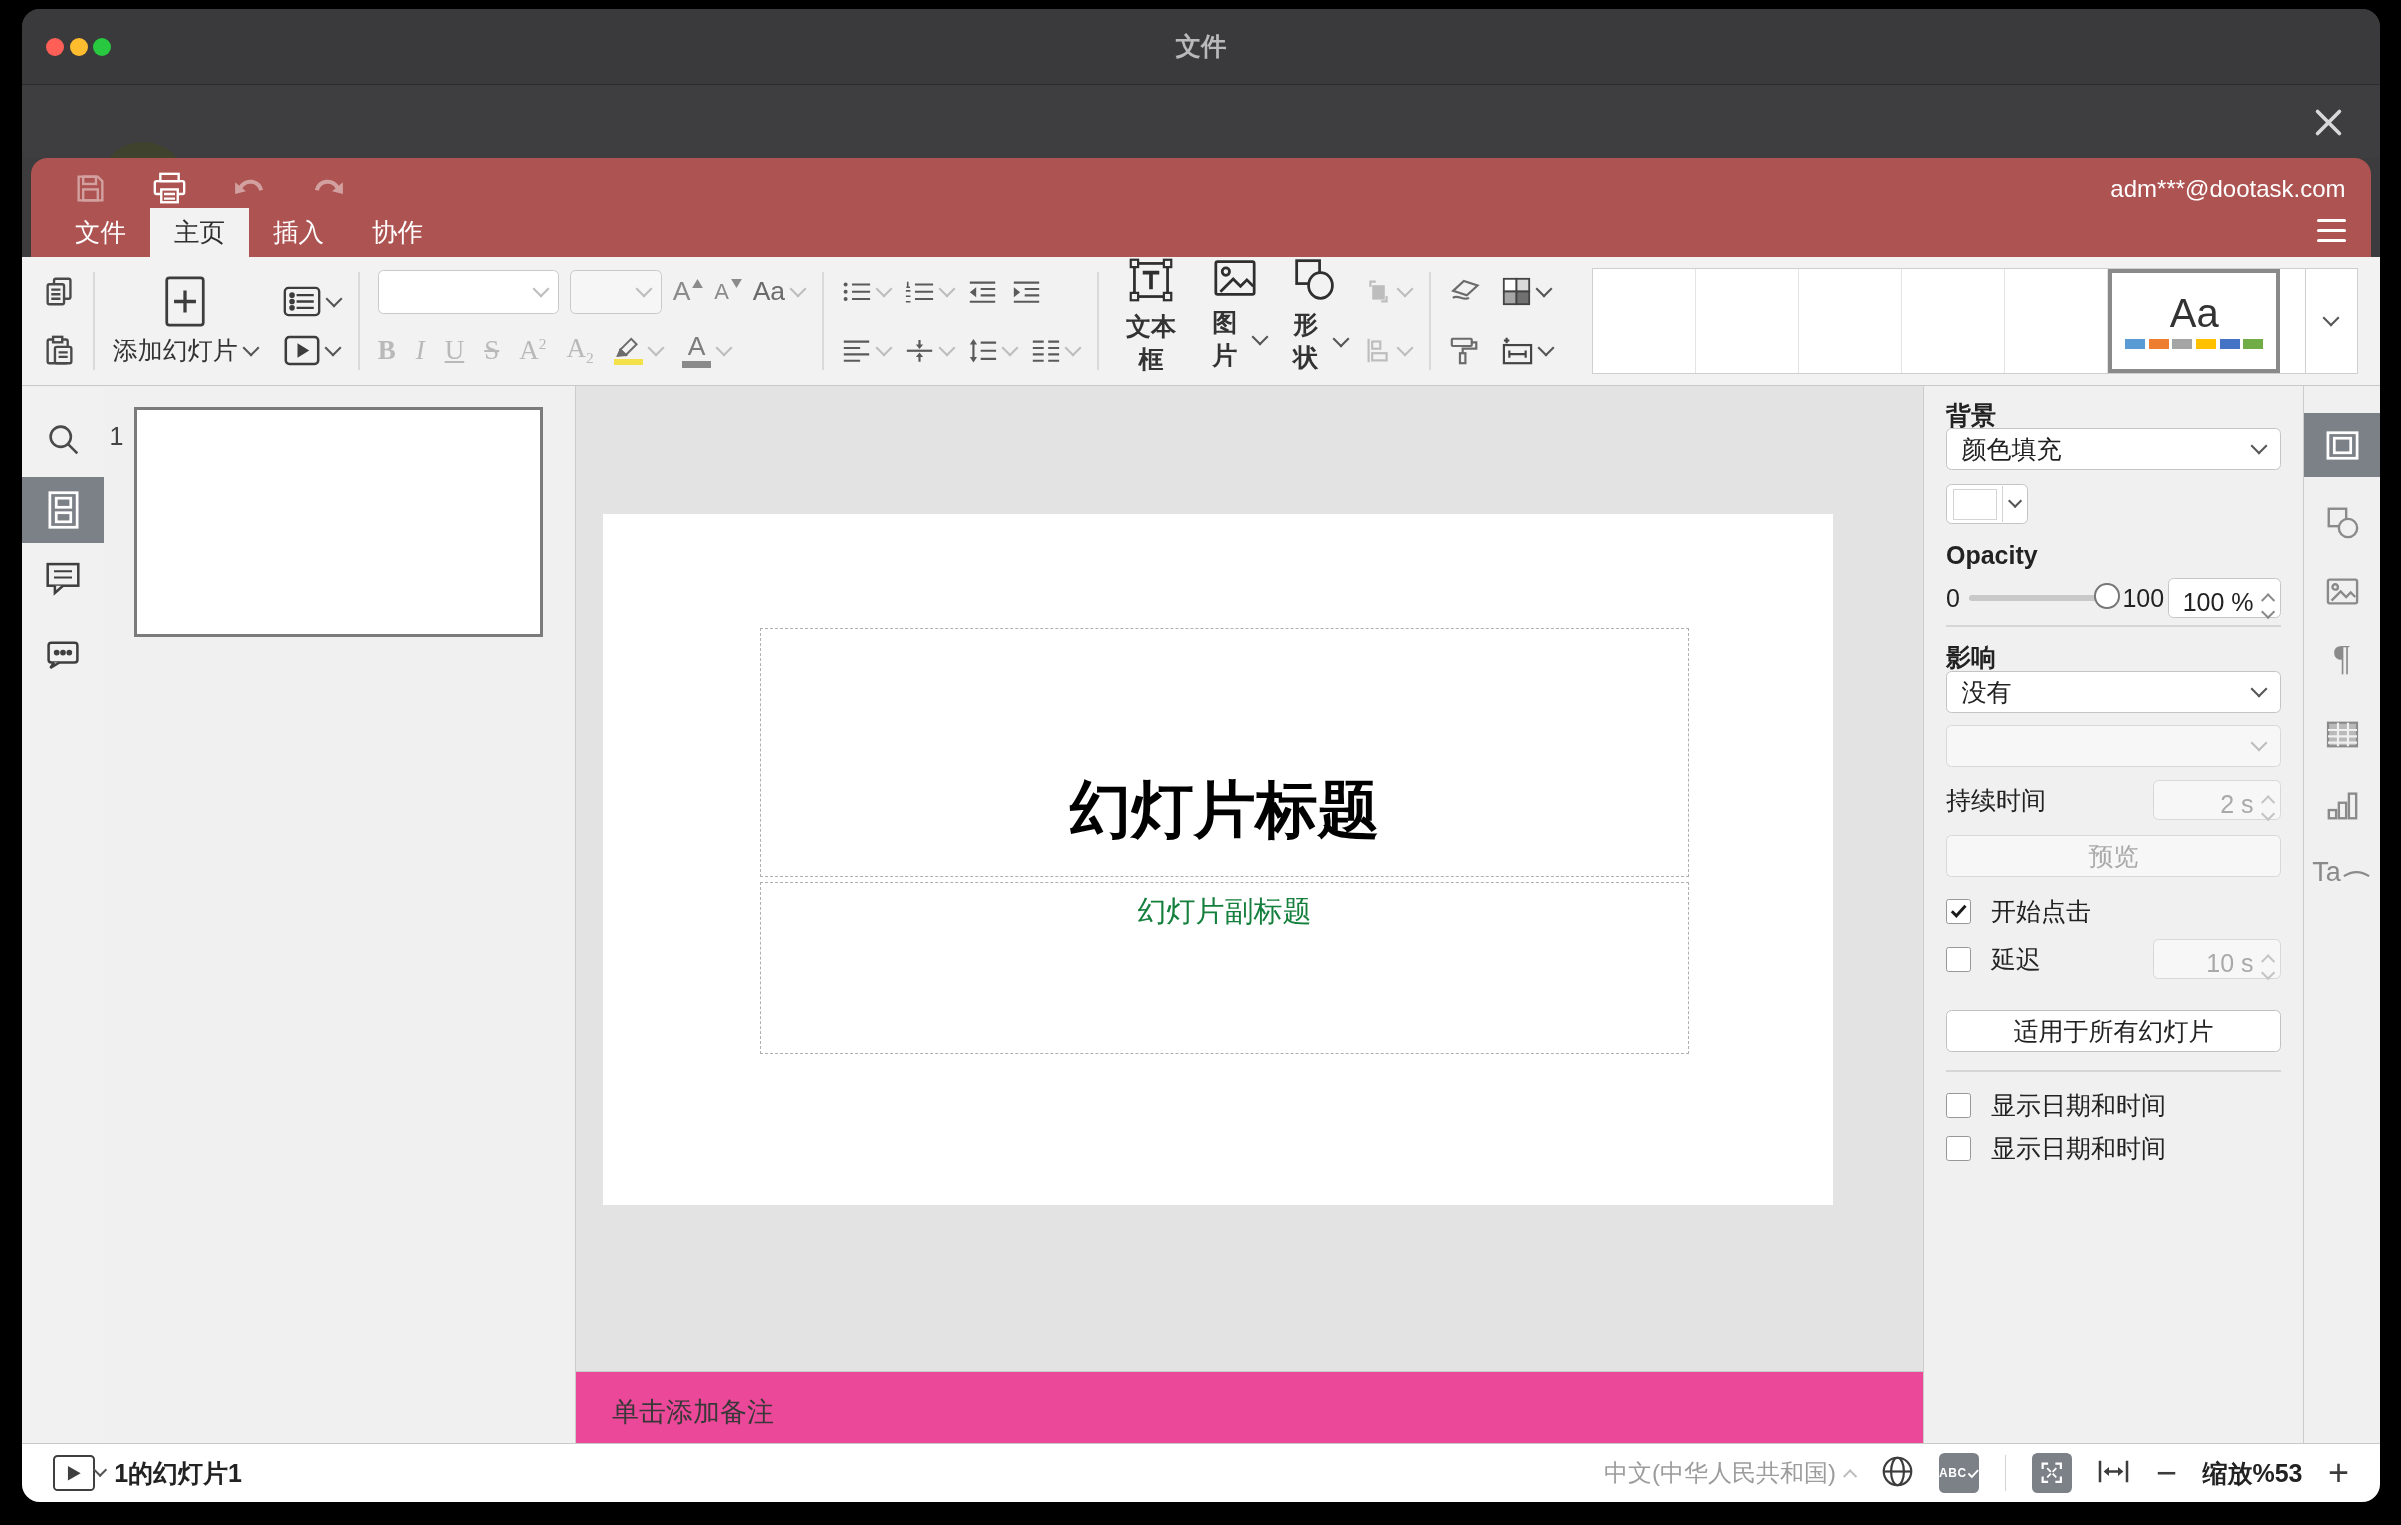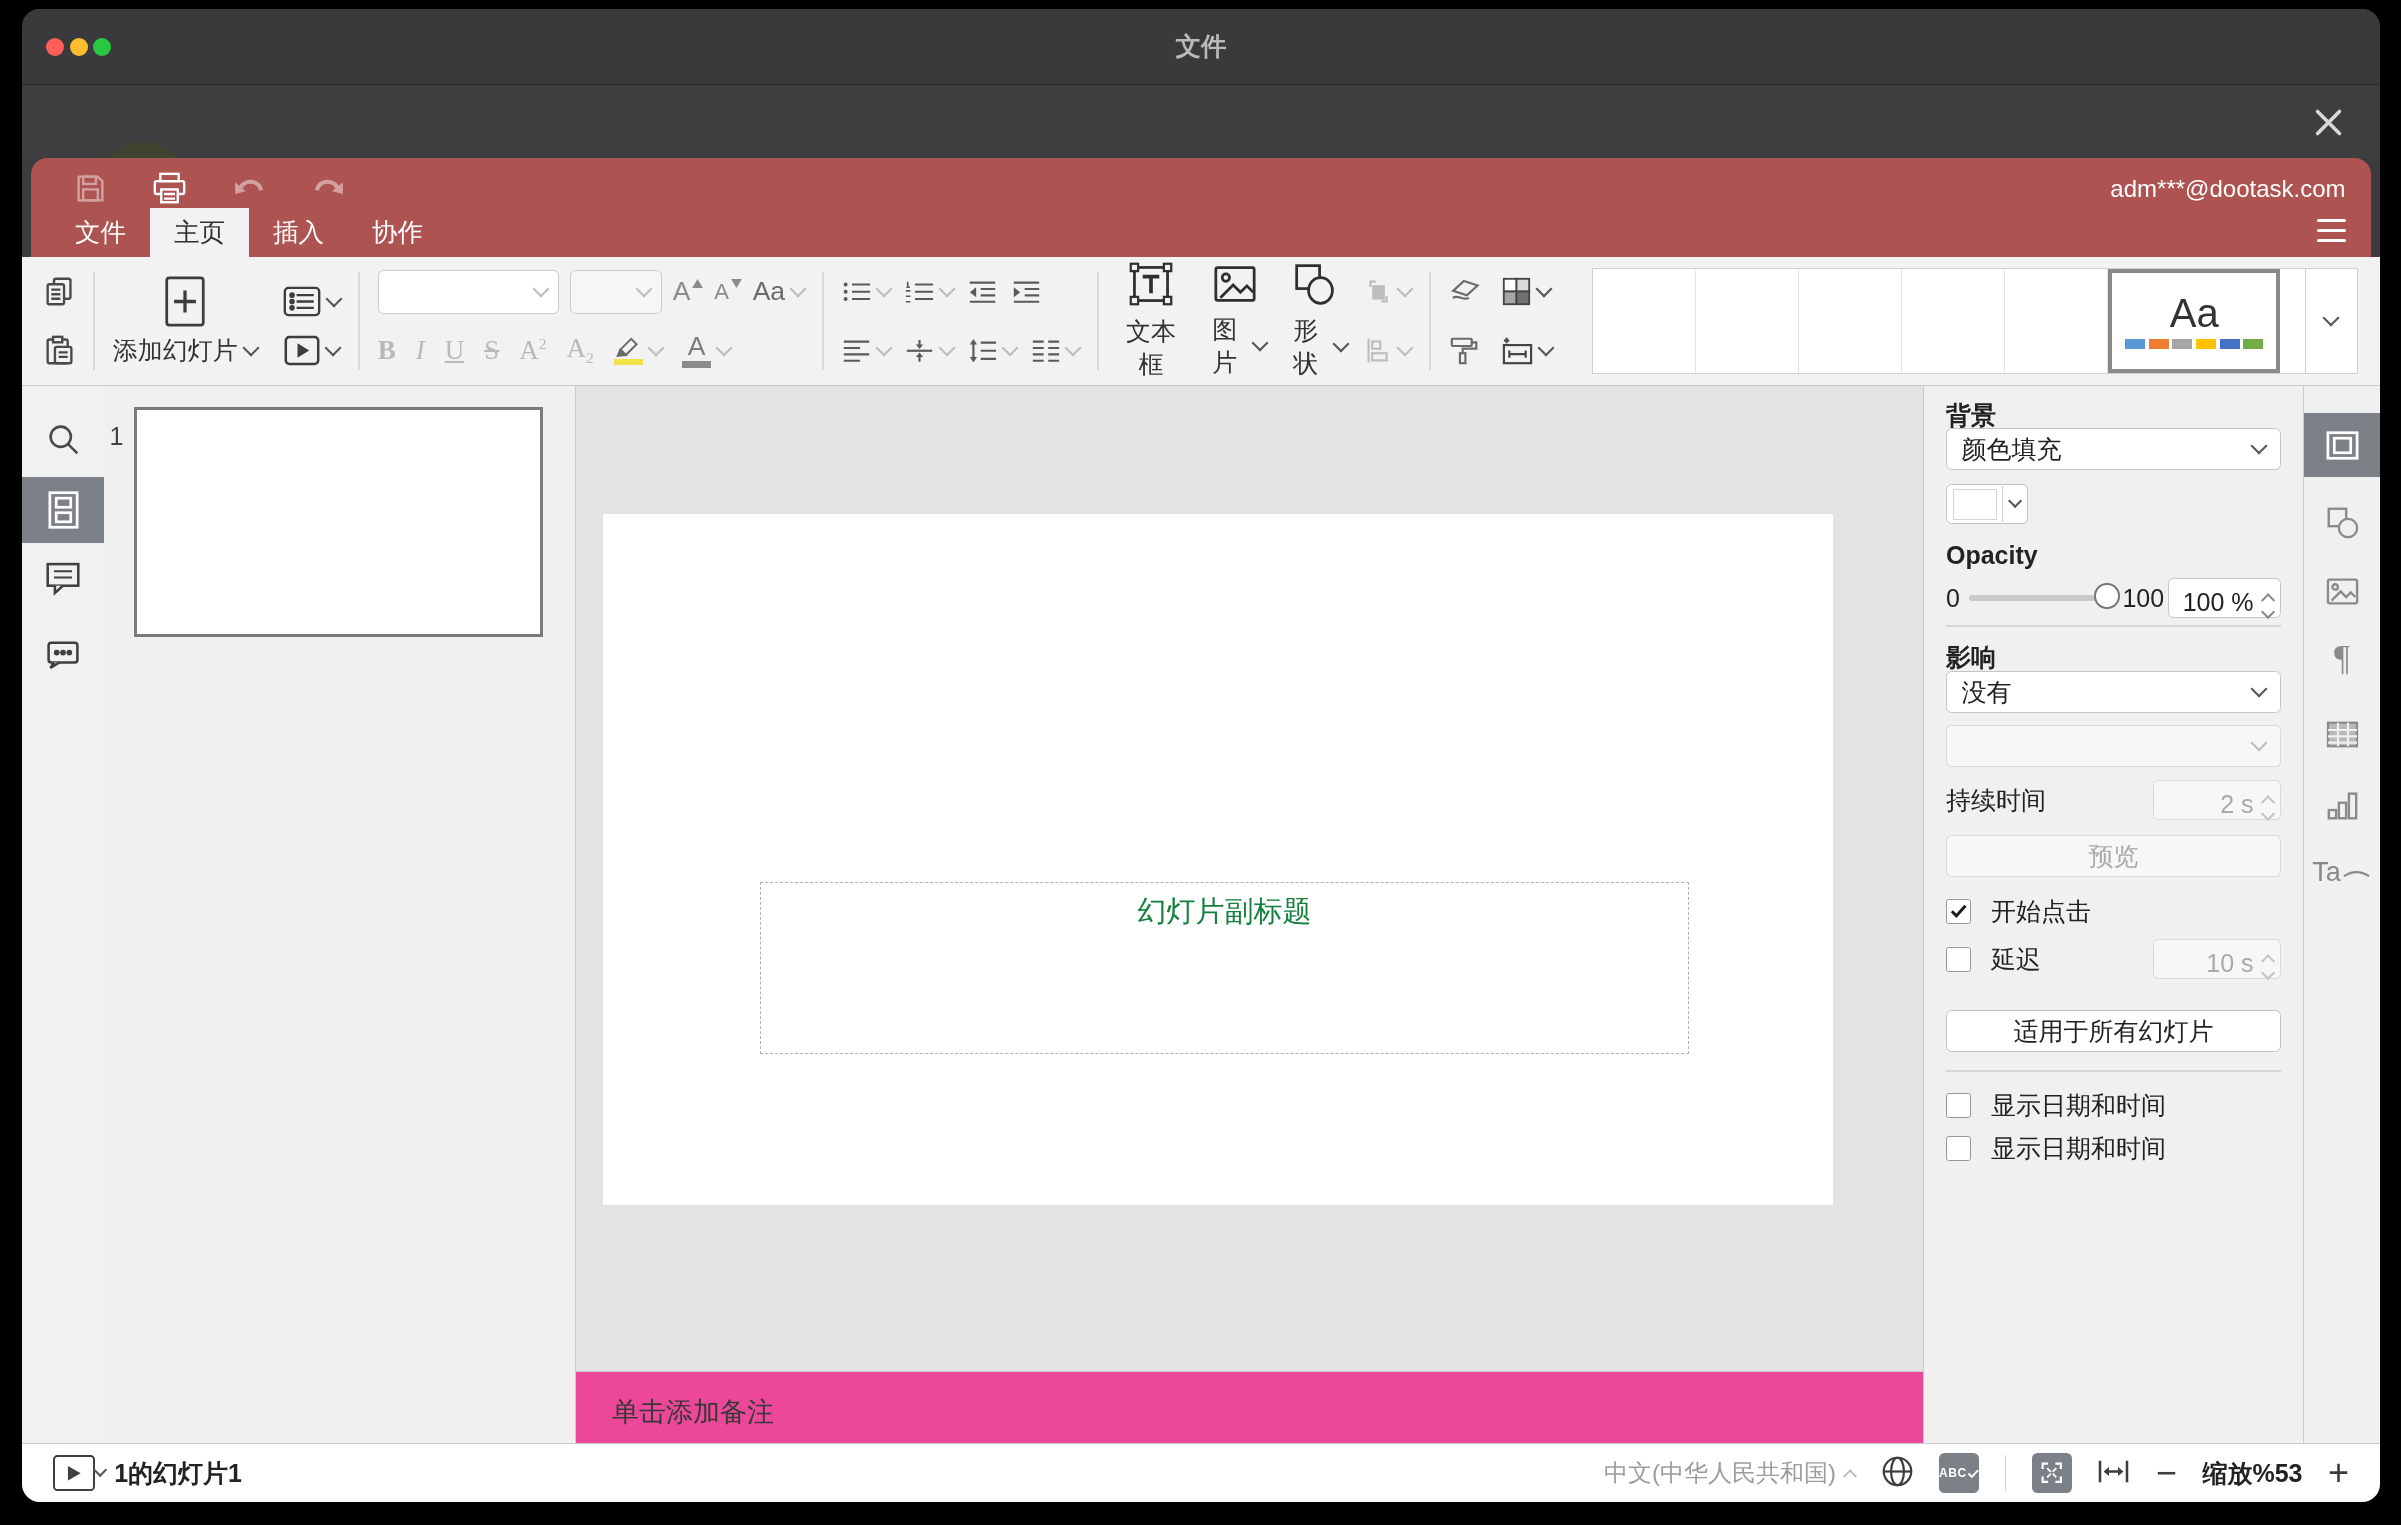--- a/index.html
+++ b/index.html
@@ -43,22 +43,22 @@
   .chev.up{transform:rotate(-135deg);margin-top:5.5px;}
   .slides-grid{display:grid;grid-template-columns:auto auto;column-gap:25.5px;row-gap:5.5px;
                align-items:center;justify-items:center;}
   .addlabel{font-size:25px;color:#333;}
   .combo{height:42px;border:1.8px solid #c9c9c9;border-radius:5.5px;background:#fff;
          display:flex;align-items:center;justify-content:flex-end;padding:0 11px;}
   .combo.sm{background:#f6f6f6;}
   .glyphbtn{font-size:27px;color:#b9b9b9;background:none;border:none;padding:0;font-family:"Liberation Serif",serif;}
   .glyphbtn sup,.glyphbtn sub{font-size:15.5px;}
   .fmt{font-size:26.5px;color:#555;}
-  .bigbtn{display:flex;flex-direction:column;align-items:center;justify-content:center;gap:7.3px;
-          background:none;border:none;color:#333;font-size:25px;padding:0;}
+  .bigbtn{display:flex;flex-direction:column;align-items:center;justify-content:flex-start;gap:7.3px;
+          background:none;border:none;color:#333;font-size:25px;padding:0;font-weight:bold;}
   .bigbtn .lblrow{display:flex;align-items:center;gap:7.3px;}
   .underbar{display:block;width:29px;height:6.4px;margin-top:1.8px;}
   .gallery{flex:1 1 auto;align-self:center;height:104px;background:#fff;border:1.8px solid #cfcfcf;
            display:flex;margin-left:22px;min-width:0;}
   .gcell{width:102px;border-right:1.8px solid #e4e4e4;flex:none;}
   .gcell.grow{flex:1 1 auto;border-right:none;}
   .gsel{width:164px;flex:none;border:4.6px solid #8a8a8a;display:flex;flex-direction:column;
         align-items:center;justify-content:center;gap:5.5px;}
   .gsel .aa{font-size:40px;color:#333;font-weight:500;line-height:1;}
   .swatches{display:flex;gap:3.6px;}
@@ -525,20 +525,23 @@
       </div>
     </div>
 
     <div class="spanel">
       <span class="thumb-num">1</span>
       <div class="thumb"></div>
     </div>
 
     <div class="canvas">
       <div class="slide">
+        <div class="ph title">
+          <span class="slide-title">幻灯片标题</span>
+        </div>
         <div class="ph subtitle">
           <span class="slide-subtitle">幻灯片副标题</span>
         </div>
       </div>
       <div class="notes">
         <span>单击添加备注</span>
       </div>
     </div>
 
     <div class="rpanel">

